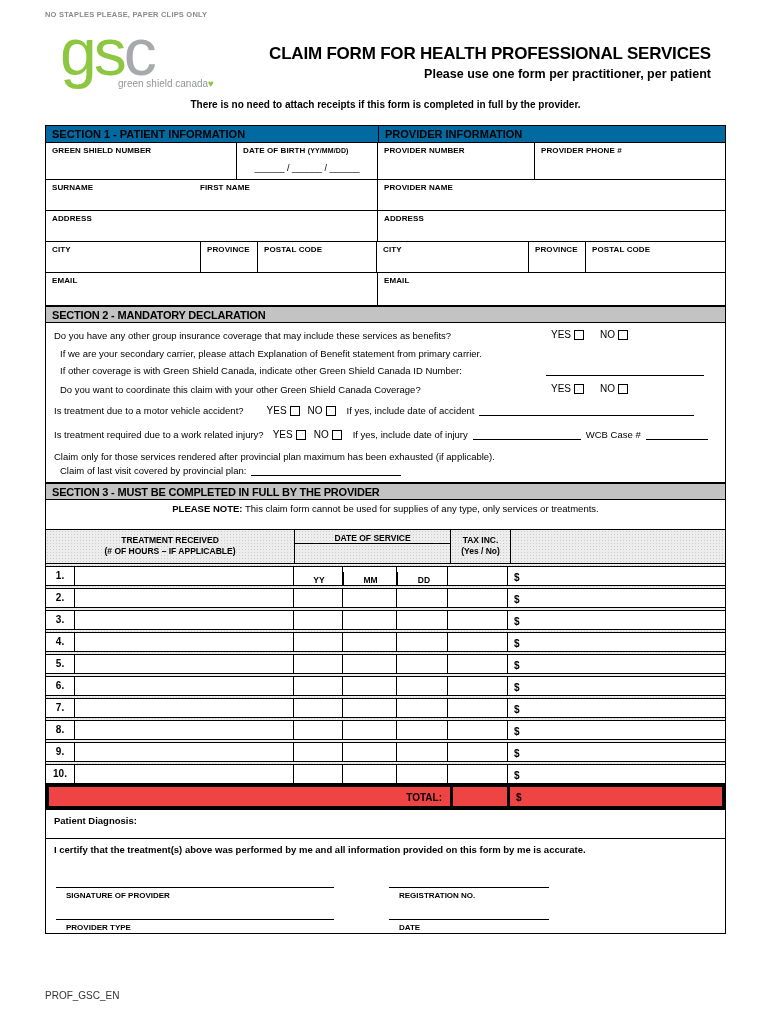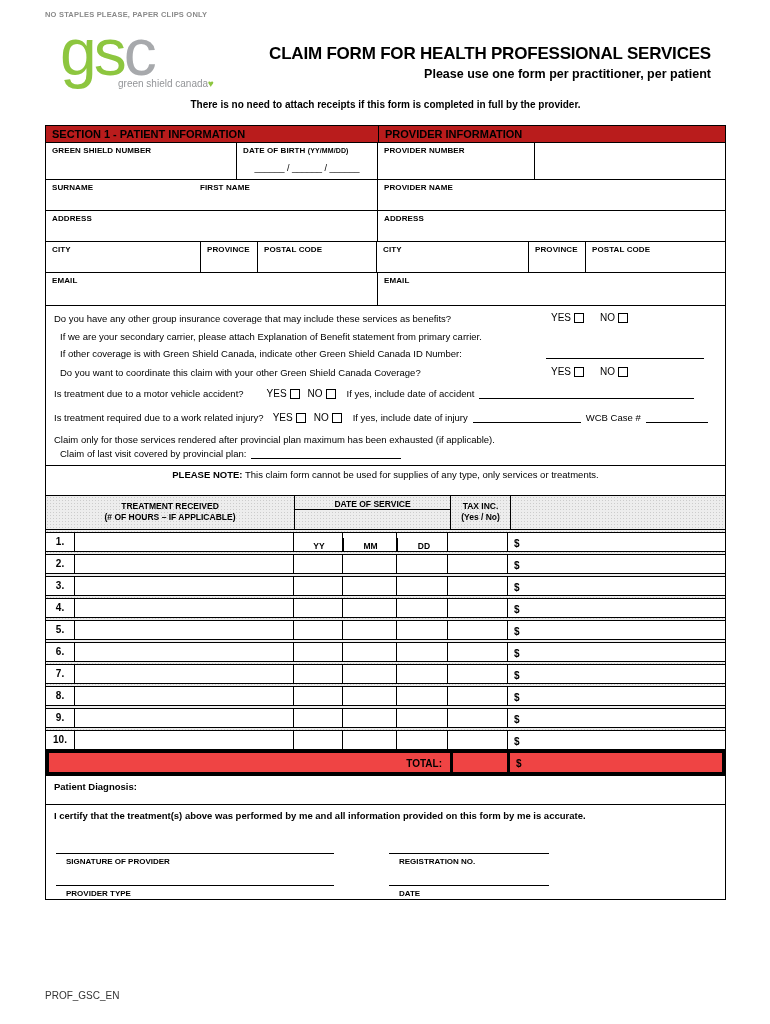--- a/index.html
+++ b/index.html
@@ -27,21 +27,21 @@
   .secbar .bartxt { font-size:11px; font-weight:bold; padding-left:6px; letter-spacing:-.2px; }
   .flabel { font-size:8px; font-weight:bold; padding:3px 0 0 6px; letter-spacing:.1px; }
   .cell { border-right:1px solid #000; }
   .u { border-bottom:1px solid #000; display:inline-block; height:10px; }
   .cb { display:inline-block; width:10px; height:10px; border:1.2px solid #000; margin-left:3px; vertical-align:-1px; background:#fff; }
   .yn { display:flex; gap:16px; font-size:10px; align-items:center; }
   .yn .ynitem { display:flex; align-items:center; }
 
   
   .s1box { border:1px solid #000; border-top:none; }
-  .s1hdr { display:flex; background:#b91c1c; height:17px; border-bottom:1px solid #000; }
+  .s1hdr { display:flex; background:#0369a1; height:17px; border-bottom:1px solid #000; }
   .s1hdr > div { font-size:11px; font-weight:bold; padding:2px 0 0 6px; }
   .s1hdr .lh { width:333px; border-right:1px solid #000; }
   .s1row { display:flex; border-bottom:1px solid #000; }
   .s1row:last-child { border-bottom:none; }
   .r1 { height:37px; } .r2,.r3,.r4 { height:31px; } .r5 { height:32px; }
   .dob-blank { font-size:9px; text-align:center; margin-top:8px; letter-spacing:0; }
   .namecell { display:flex; }
   .namecell .sn { width:148px; }
 
   
@@ -119,20 +119,23 @@
         <div class="cell" style="width:191px;">
             <div class="flabel">GREEN SHIELD NUMBER</div>
           </div>
         <div class="cell" style="width:141px;">
           <div class="flabel"><span>DATE OF BIRTH</span> <span style="font-size:7px;">(YY/MM/DD)</span></div>
           <div class="dob-blank">______ / ______ / ______</div>
         </div>
         <div class="cell" style="width:157px;">
             <div class="flabel">PROVIDER NUMBER</div>
           </div>
+        <div style="flex:1;">
+            <div class="flabel">PROVIDER PHONE #</div>
+          </div>
       </div>
       <div class="s1row r2">
         <div class="cell namecell" style="width:332px;">
           <div class="flabel sn">SURNAME</div>
           <div class="flabel">FIRST NAME</div>
         </div>
         <div style="flex:1;">
             <div class="flabel">PROVIDER NAME</div>
           </div>
       </div>
@@ -167,20 +170,23 @@
       <div class="s1row r5">
         <div class="cell" style="width:332px;">
             <div class="flabel">EMAIL</div>
           </div>
         <div style="flex:1;">
             <div class="flabel">EMAIL</div>
           </div>
       </div>
     </div>
 
+    <div class="secbar">
+        <div class="bartxt">SECTION 2 - MANDATORY DECLARATION</div>
+      </div>
     <div class="s2box">
       <div class="abs" style="left:8px; top:7px;">Do you have any other group insurance coverage that may include these services as benefits?</div>
       <div class="abs yn" style="left:505px; top:6px;">
         <span class="ynitem">
             <span>YES</span>
             <span class="cb"></span>
           </span>
         <span class="ynitem">
             <span>NO</span>
             <span class="cb"></span>
@@ -232,20 +238,23 @@
         <span>WCB Case #</span>
         <span class="u" style="flex:1; margin-right:8px;"></span>
       </div>
       <div class="abs" style="left:8px; top:128px;">Claim only for those services rendered after provincial plan maximum has been exhausted (if applicable).</div>
       <div class="abs flexline" style="left:14px; top:142px;">
         <span>Claim of last visit covered by provincial plan:</span>
         <span class="u" style="width:150px;"></span>
       </div>
     </div>
 
+    <div class="secbar">
+        <div class="bartxt">SECTION 3 - MUST BE COMPLETED IN FULL BY THE PROVIDER</div>
+      </div>
     <div class="s3box">
       <div class="notebox">
         <div><b>PLEASE NOTE:</b> <span>This claim form cannot be used for supplies of any type, only services or treatments.</span></div>
       </div>
 
       <div class="svc-head dotbg">
         <div class="h-treat">
           <div>TREATMENT RECEIVED</div>
           <div>(# OF HOURS – IF APPLICABLE)</div>
         </div>

